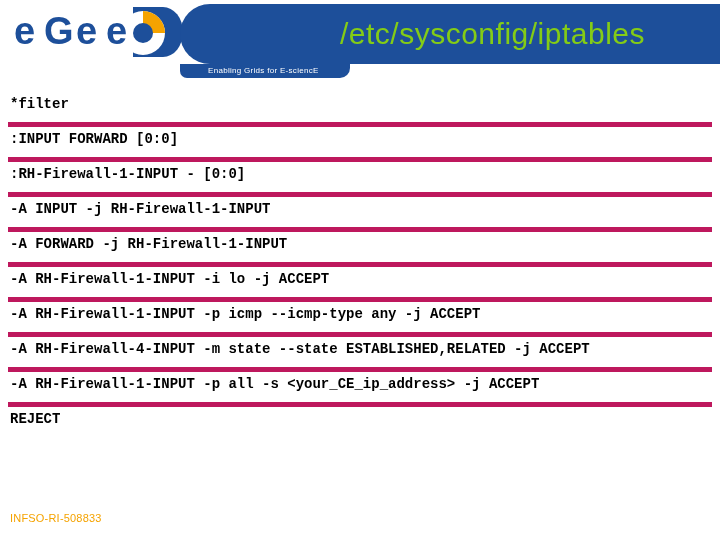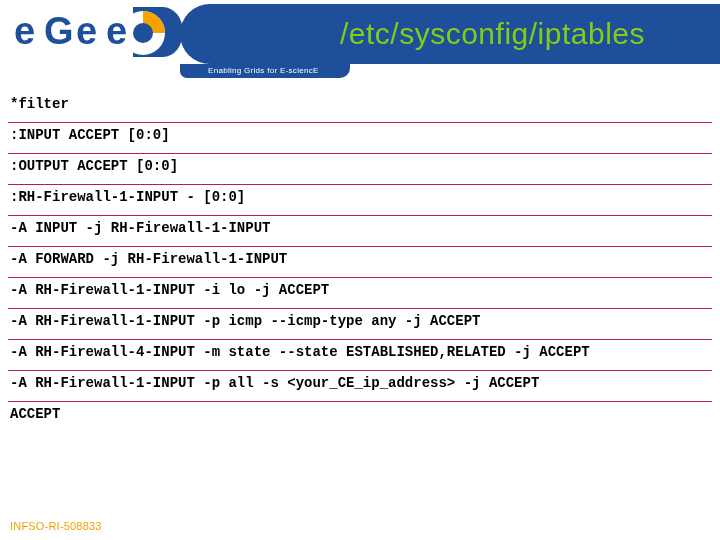--- a/index.html
+++ b/index.html
@@ -31,26 +31,26 @@
   .logo svg { width: 180px; height: 58px; }
   .content {
     position: absolute; left: 8px; top: 92px; right: 8px; bottom: 30px;
   }
   .code-line {
     font-family: "Courier New", monospace;
     font-weight: bold;
     font-size: 14px;
     color: #000;
     padding: 4px 2px 10px 2px;
-    border-bottom: 1px solid #be185d;
+    border-bottom: 5px solid #be185d;
     white-space: pre;
   }
   .code-line.last { border-bottom: none; }
   .footer {
-    position: absolute; left: 10px; bottom: 8px;
+    position: absolute; left: 10px; bottom: 16px;
     color: #f5a300; font-size: 11px; letter-spacing: 0.2px;
   }
 </style>
 </head>
 <body>
 
 <div class="slide">
 
   <div class="logo">
     <svg viewBox="0 0 180 58">
@@ -69,26 +69,25 @@
 
   <div class="header-bar">
     <span class="title">/etc/sysconfig/iptables</span>
   </div>
   <div class="subbar">
     <span>Enabling Grids for E-sciencE</span>
   </div>
 
   <div class="content">
     <div class="code-line">*filter</div>
-    <div class="code-line">:INPUT ACCEPT [0:0]</div>
-    <div class="code-line">:OUTPUT ACCEPT [0:0]</div>
+    <div class="code-line">:INPUT FORWARD [0:0]</div>
     <div class="code-line">:RH-Firewall-1-INPUT - [0:0]</div>
     <div class="code-line">-A INPUT -j RH-Firewall-1-INPUT</div>
     <div class="code-line">-A FORWARD -j RH-Firewall-1-INPUT</div>
     <div class="code-line">-A RH-Firewall-1-INPUT -i lo -j ACCEPT</div>
     <div class="code-line">-A RH-Firewall-1-INPUT -p icmp --icmp-type any -j ACCEPT</div>
     <div class="code-line">-A RH-Firewall-4-INPUT -m state --state ESTABLISHED,RELATED -j ACCEPT</div>
     <div class="code-line">-A RH-Firewall-1-INPUT -p all -s &lt;your_CE_ip_address&gt; -j ACCEPT</div>
-    <div class="code-line last">ACCEPT</div>
+    <div class="code-line last">REJECT</div>
   </div>
 
   <div class="footer">INFSO-RI-508833</div>
 </div>
 
 </body></html>

